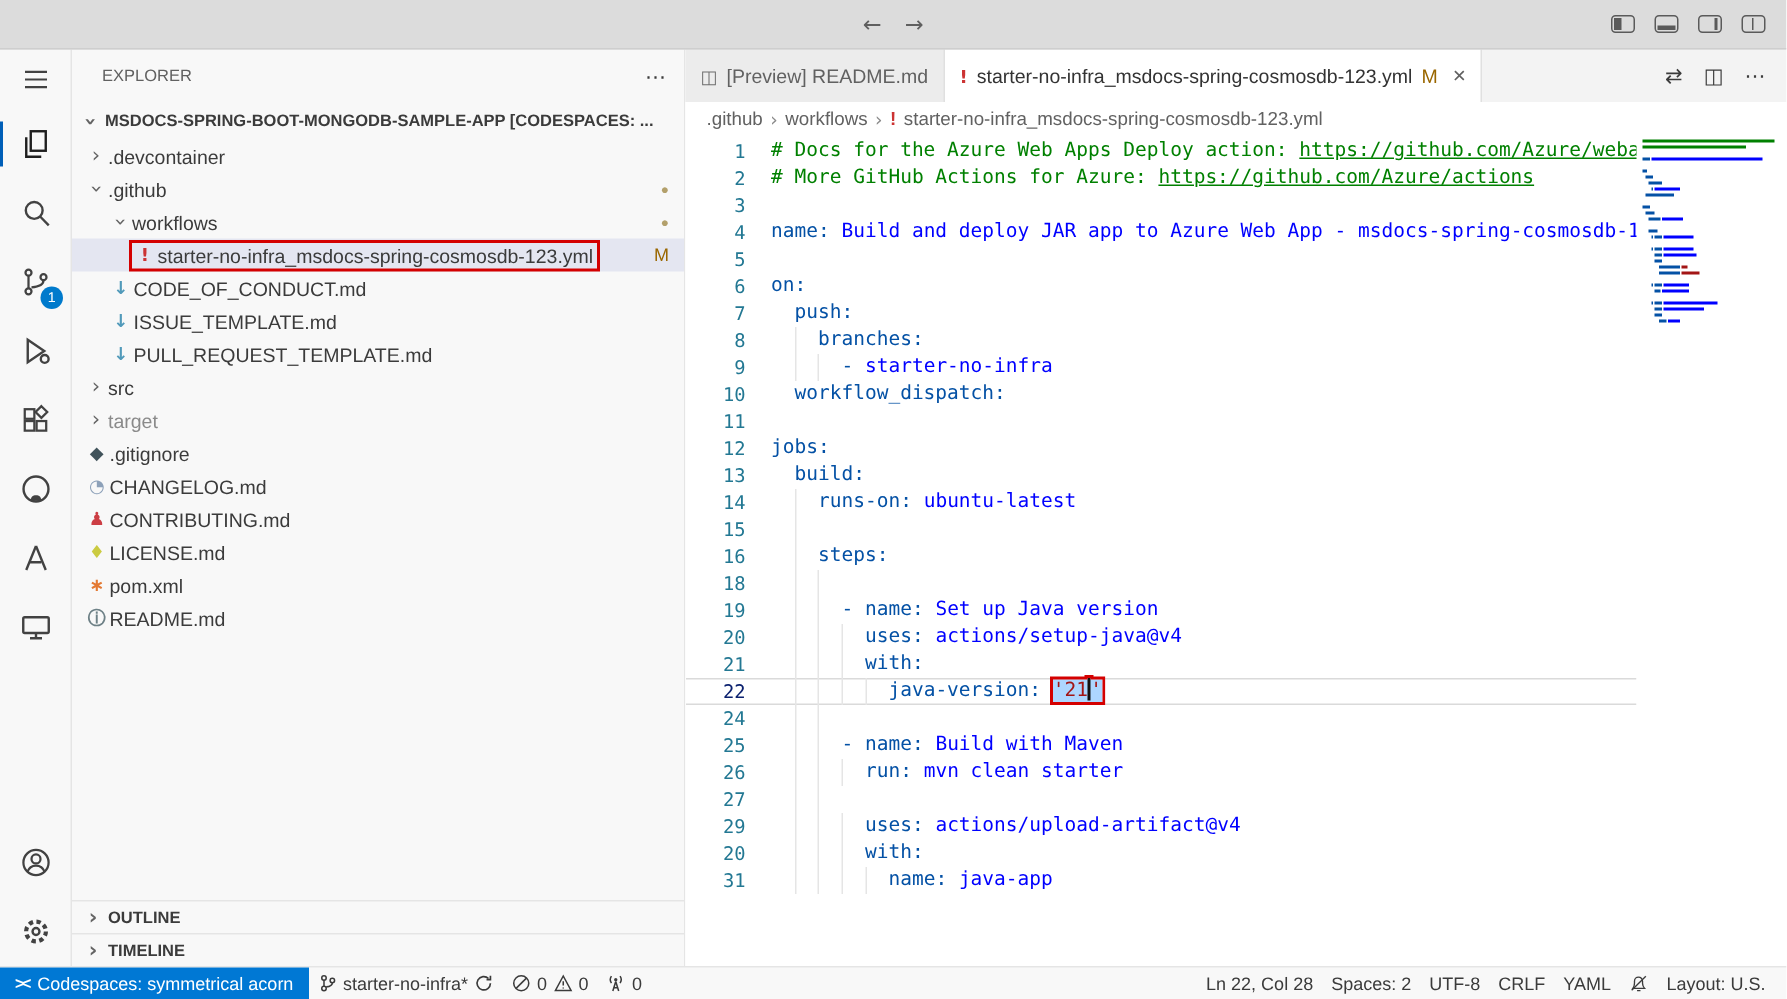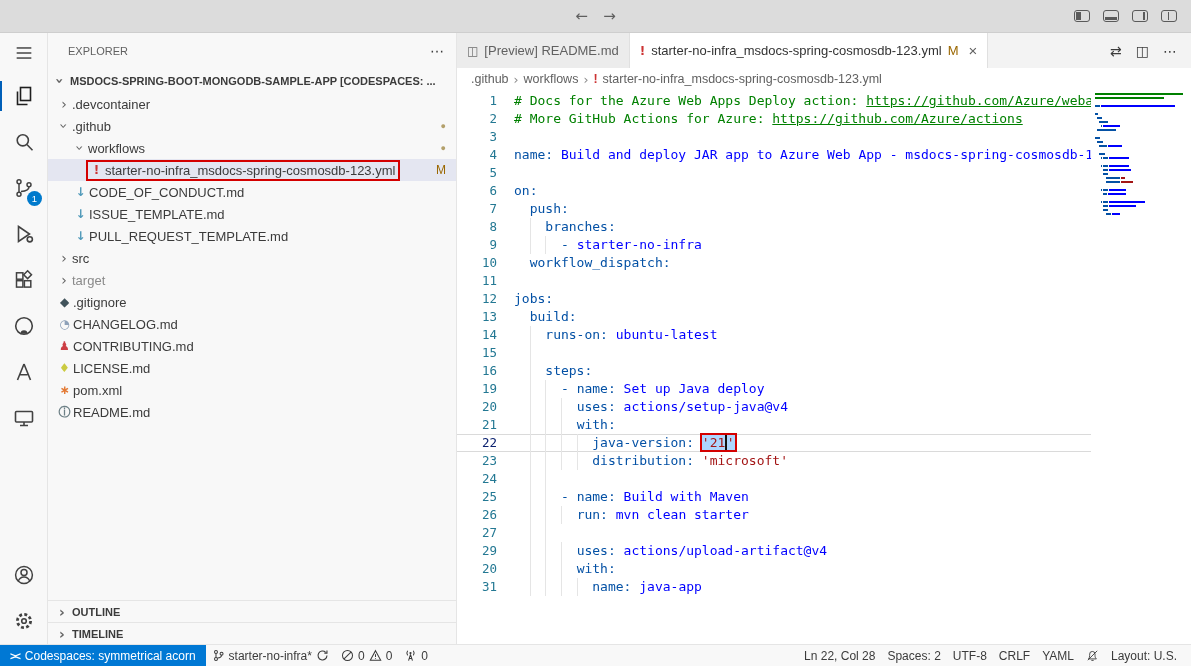--- a/index.html
+++ b/index.html
@@ -379,38 +379,38 @@
             </div>
             <div class="cl">
               <span class="ln">15</span>
               <span class="ct"><span class="guide" style="left:2ch"></span></span>
             </div>
             <div class="cl">
               <span class="ln">16</span>
               <span class="ct"><span class="guide" style="left:2ch"></span><span class="tk-t">    </span><span class="tk-k">steps:</span></span>
             </div>
             <div class="cl">
+              <span class="ln">18</span>
+              <span class="ct"><span class="guide" style="left:2ch"></span><span class="guide" style="left:4ch"></span></span>
+            </div>
+            <div class="cl">
               <span class="ln">19</span>
-              <span class="ct"><span class="guide" style="left:2ch"></span><span class="guide" style="left:4ch"></span><span class="tk-t">      </span><span class="tk-d">-</span><span class="tk-t"> </span><span class="tk-k">name:</span><span class="tk-t"> </span><span class="tk-v">Set up Java deploy</span></span>
+              <span class="ct"><span class="guide" style="left:2ch"></span><span class="guide" style="left:4ch"></span><span class="tk-t">      </span><span class="tk-d">-</span><span class="tk-t"> </span><span class="tk-k">name:</span><span class="tk-t"> </span><span class="tk-v">Set up Java version</span></span>
             </div>
             <div class="cl">
               <span class="ln">20</span>
               <span class="ct"><span class="guide" style="left:2ch"></span><span class="guide" style="left:4ch"></span><span class="guide" style="left:6ch"></span><span class="tk-t">        </span><span class="tk-k">uses:</span><span class="tk-t"> </span><span class="tk-v">actions/setup-java@v4</span></span>
             </div>
             <div class="cl">
               <span class="ln">21</span>
               <span class="ct"><span class="guide" style="left:2ch"></span><span class="guide" style="left:4ch"></span><span class="guide" style="left:6ch"></span><span class="tk-t">        </span><span class="tk-k">with:</span></span>
             </div>
             <div class="cl cur">
               <span class="ln">22</span>
               <span class="ct"><span class="guide" style="left:2ch"></span><span class="guide" style="left:4ch"></span><span class="guide" style="left:6ch"></span><span class="guide" style="left:8ch"></span><span class="tk-t">          </span><span class="tk-k">java-version:</span><span class="tk-t"> </span><span class="annot"><span class="tk-s">'21</span><span class="cursor"></span><span class="tk-s">'</span></span></span>
-            </div>
-            <div class="cl">
-              <span class="ln">23</span>
-              <span class="ct"><span class="guide" style="left:2ch"></span><span class="guide" style="left:4ch"></span><span class="guide" style="left:6ch"></span><span class="guide" style="left:8ch"></span><span class="tk-t">          </span><span class="tk-k">distribution:</span><span class="tk-t"> </span><span class="tk-s">'microsoft'</span></span>
             </div>
             <div class="cl">
               <span class="ln">24</span>
               <span class="ct"><span class="guide" style="left:2ch"></span><span class="guide" style="left:4ch"></span></span>
             </div>
             <div class="cl">
               <span class="ln">25</span>
               <span class="ct"><span class="guide" style="left:2ch"></span><span class="guide" style="left:4ch"></span><span class="tk-t">      </span><span class="tk-d">-</span><span class="tk-t"> </span><span class="tk-k">name:</span><span class="tk-t"> </span><span class="tk-v">Build with Maven</span></span>
             </div>
             <div class="cl">

